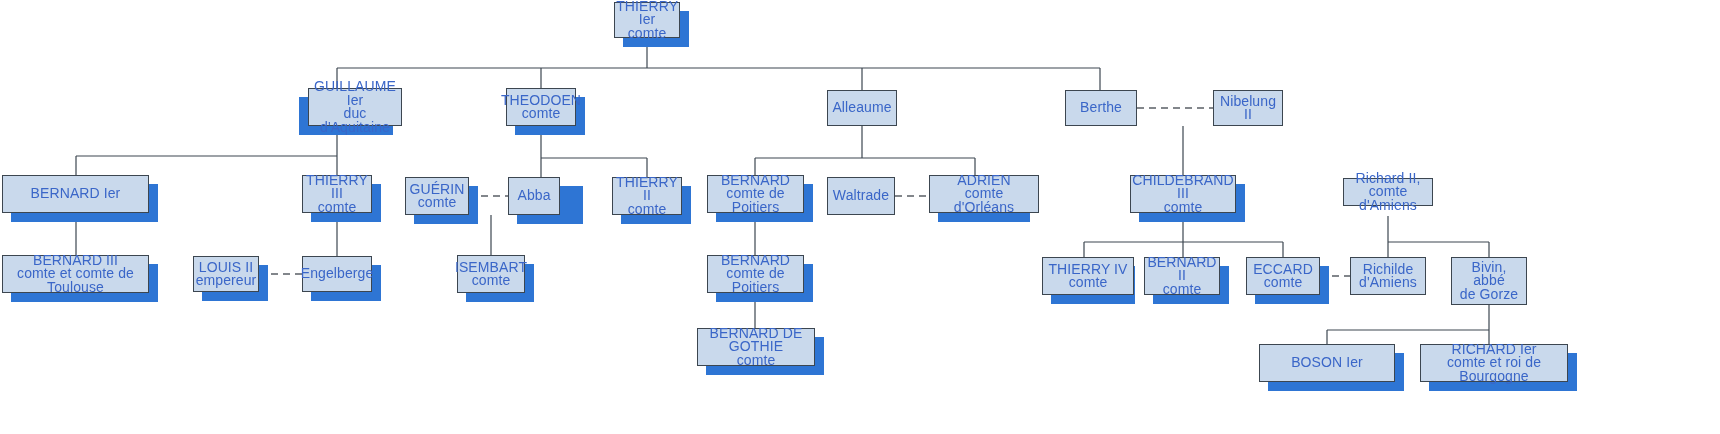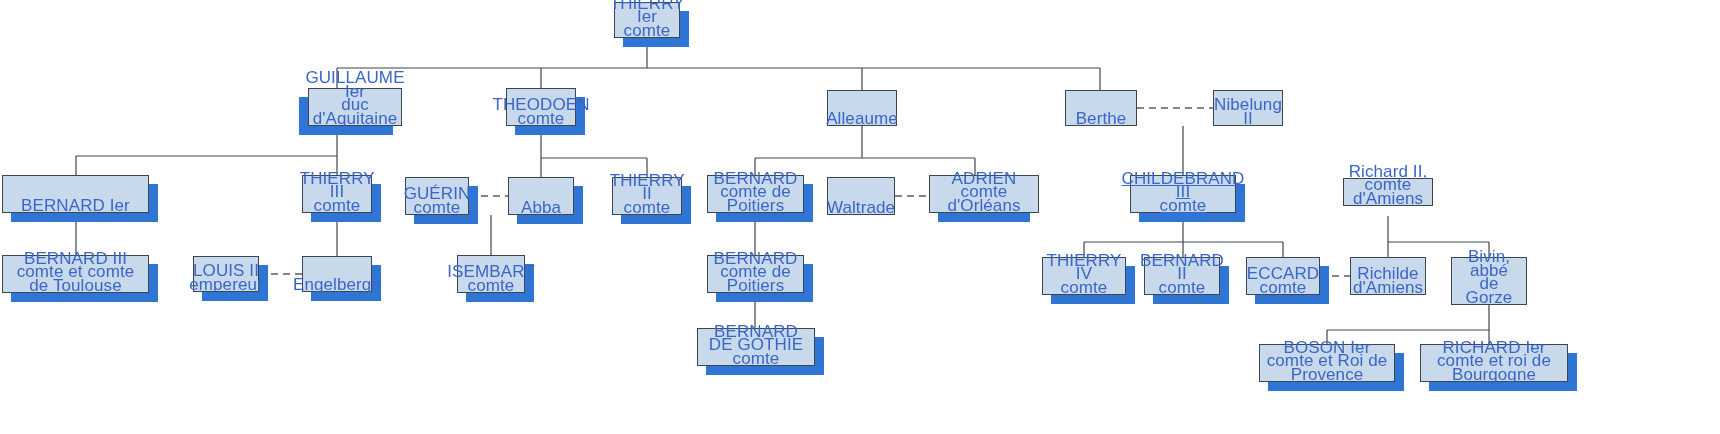--- a/index.html
+++ b/index.html
@@ -1,21 +1,21 @@
 <!DOCTYPE html>
 <html><head>
 <meta charset="utf-8">
 <style>
   html,body{margin:0;padding:0;background:#ffffff;}
   body{font-family:"Liberation Sans", sans-serif;}
   #canvas{position:relative;width:1720px;height:434px;background:#ffffff;overflow:hidden;}
   #edges{position:absolute;left:0;top:0;width:1720px;height:434px;}
   .node{position:absolute;box-sizing:border-box;background:#c9d9ec;border:1px solid #3c4650;
-        color:#3a66c8;display:flex;align-items:flex-end;justify-content:center;text-align:center;
-        font-size:17px;line-height:13.5px;letter-spacing:.1px;z-index:3;}
+        color:#3a66c8;display:flex;align-items:center;justify-content:center;text-align:center;
+        font-size:14px;line-height:13.5px;letter-spacing:.1px;z-index:3;}
   .node .lbl{padding:0 3px;}
   .shadow{position:absolute;background:#2e75d4;z-index:1;}
 </style>
 </head>
 <body>
 
 <div id="canvas">
 
   <svg id="edges" viewBox="0 0 1720 434" xmlns="http://www.w3.org/2000/svg">
     <g fill="none" stroke="#3c4650" stroke-width="1.2">
@@ -148,21 +148,21 @@
           <div>THIERRY III</div>
           <div>comte</div>
         </div>
       </div>
       <div class="node" style="left: 405px; top: 177px; width: 64px; height: 38px;">
         <div class="lbl">
           <div>GUÉRIN</div>
           <div>comte</div>
         </div>
       </div>
-      <div class="node" style="left: 508px; top: 177px; width: 66px; height: 38px;">
+      <div class="node" style="left: 508px; top: 177px; width: 52px; height: 38px;">
         <div class="lbl">
           <div>Abba</div>
         </div>
       </div>
       <div class="node" style="left: 612px; top: 177px; width: 70px; height: 38px;">
         <div class="lbl">
           <div>THIERRY II</div>
           <div>comte</div>
         </div>
       </div>
@@ -176,21 +176,21 @@
         <div class="lbl">
           <div>Waltrade</div>
         </div>
       </div>
       <div class="node" style="left: 929px; top: 175px; width: 110px; height: 38px;">
         <div class="lbl">
           <div>ADRIEN</div>
           <div>comte d'Orléans</div>
         </div>
       </div>
-      <div class="node" style="left: 1130px; top: 175px; width: 106px; height: 38px; text-decoration: underline;">
+      <div class="node" style="left: 1130px; top: 175px; width: 106px; height: 38px;">
         <div class="lbl">
           <div>CHILDEBRAND III</div>
           <div>comte</div>
         </div>
       </div>
       <div class="node" style="left: 1343px; top: 178px; width: 90px; height: 28px;">
         <div class="lbl">
           <div>Richard II, comte</div>
           <div>d'Amiens</div>
         </div>
@@ -217,21 +217,21 @@
           <div>ISEMBART</div>
           <div>comte</div>
         </div>
       </div>
       <div class="node" style="left: 707px; top: 255px; width: 97px; height: 38px;">
         <div class="lbl">
           <div>BERNARD</div>
           <div>comte de Poitiers</div>
         </div>
       </div>
-      <div class="node" style="left: 1042px; top: 257px; width: 84px; height: 38px;">
+      <div class="node" style="left: 1042px; top: 257px; width: 92px; height: 38px;">
         <div class="lbl">
           <div>THIERRY IV</div>
           <div>comte</div>
         </div>
       </div>
       <div class="node" style="left: 1144px; top: 257px; width: 76px; height: 38px;">
         <div class="lbl">
           <div>BERNARD II</div>
           <div>comte</div>
         </div>
@@ -256,21 +256,20 @@
       </div>
       <div class="node" style="left: 697px; top: 328px; width: 118px; height: 38px;">
         <div class="lbl">
           <div>BERNARD DE GOTHIE</div>
           <div>comte</div>
         </div>
       </div>
       <div class="node" style="left: 1259px; top: 344px; width: 136px; height: 38px;">
         <div class="lbl">
           <div>BOSON Ier</div>
-          <div>comte et Roi de Provence</div>
         </div>
       </div>
       <div class="node" style="left: 1420px; top: 344px; width: 148px; height: 38px;">
         <div class="lbl">
           <div>RICHARD Ier</div>
           <div>comte et roi de Bourgogne</div>
         </div>
       </div>
     </div>
 </div>

